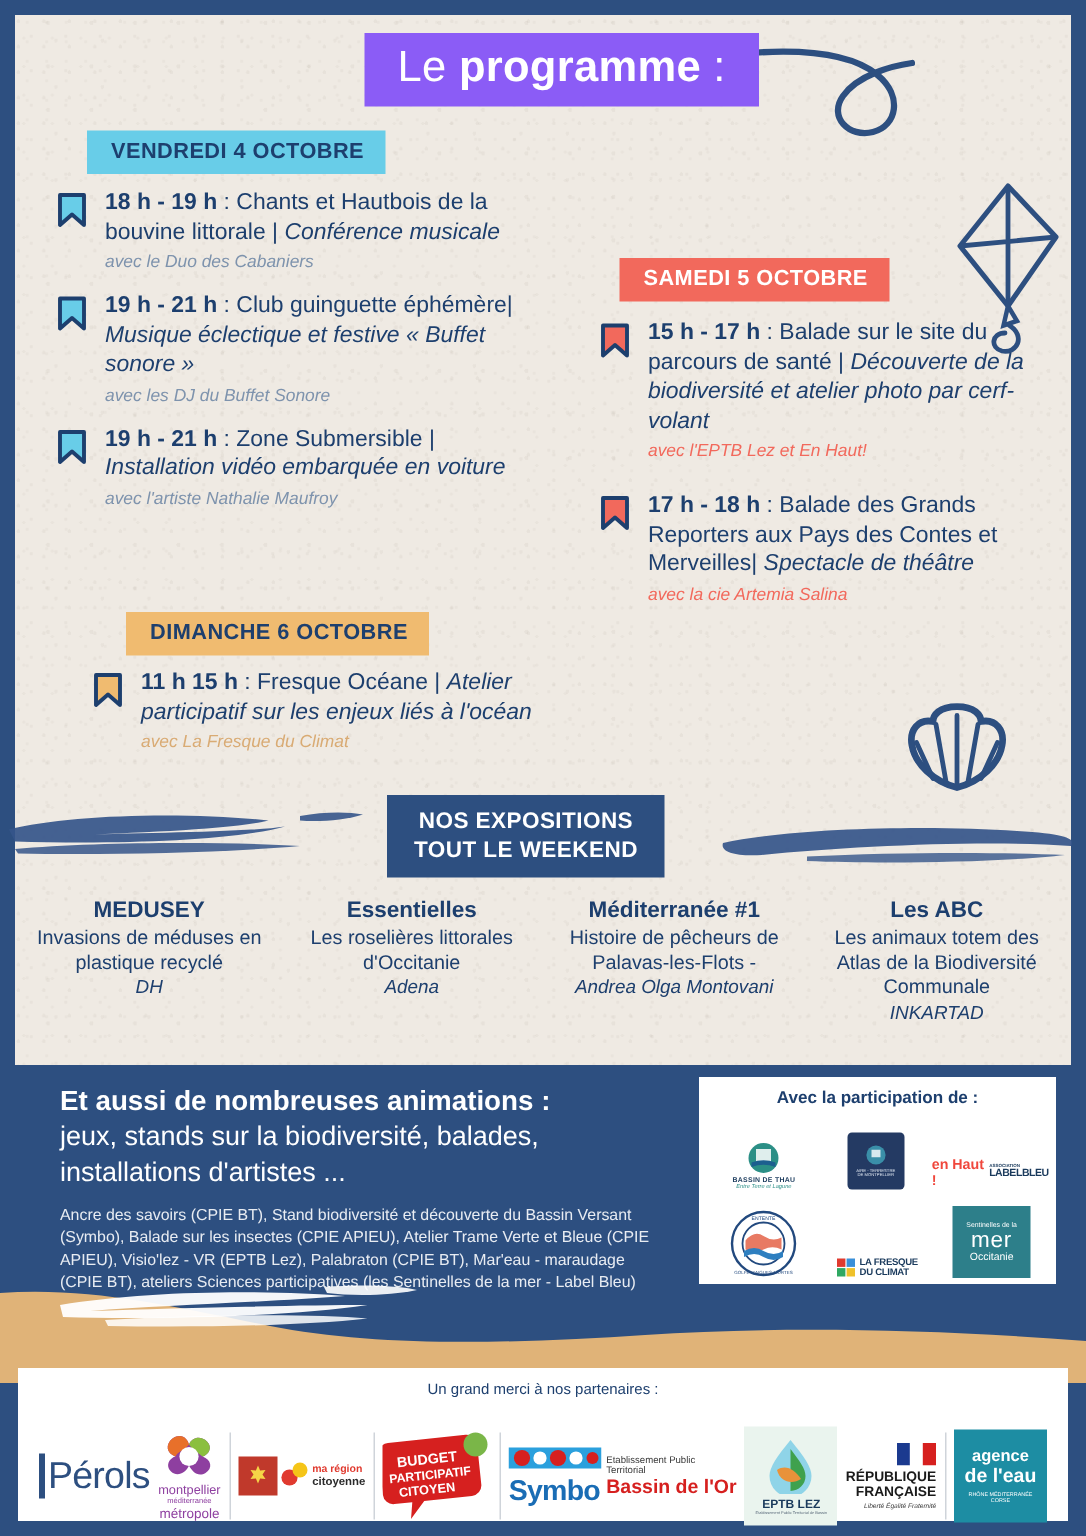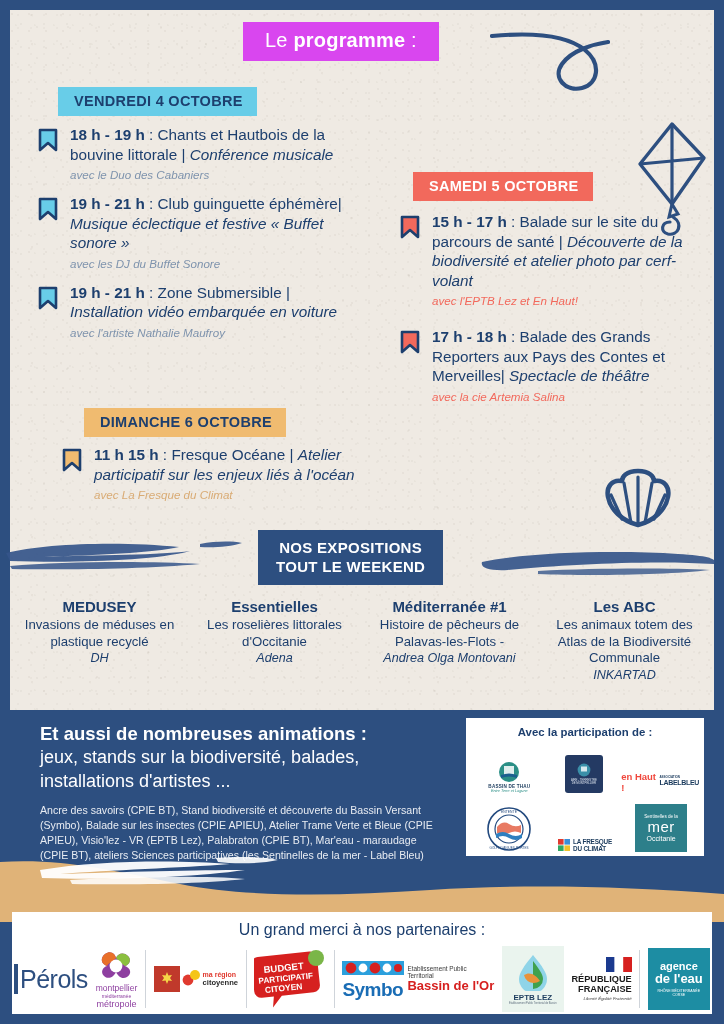--- a/index.html
+++ b/index.html
@@ -35,24 +35,24 @@
       radial-gradient(circle at 88% 55%, rgba(160,150,135,.09) 0 1.2px, transparent 1.3px),
       radial-gradient(circle at 62% 37%, rgba(160,150,135,.07) 0 1.0px, transparent 1.1px);
     background-size: 17px 17px, 23px 23px, 29px 29px, 19px 19px, 31px 31px, 13px 13px;
     pointer-events: none;
   }
 
   
   .title-band {
     position: absolute;
     left: 243px; top: 22px;
-    background: #d946ef;
+    background: #8b5cf6;
     color: #ffffff;
     padding: 7px 22px 9px 22px;
-    font-size: 20px;
+    font-size: 29px;
     letter-spacing: .2px;
     white-space: nowrap;
     z-index: 5;
   }
   .title-band .bold { font-weight: bold; }
 
   .title-squiggle {
     position: absolute;
     left: 490px; top: 18px;
     width: 120px; height: 75px;
@@ -185,29 +185,29 @@
   .partners {
     position: absolute;
     left: 12px; top: 912px;
     width: 700px; height: 102px;
     background: #ffffff;
     z-index: 4;
     padding-top: 9px;
   }
   .partners-title {
     text-align: center;
-    font-size: 16px;
+    font-size: 10px;
     color: #1d3f6e;
-    margin-bottom: 4px;
+    margin-bottom: 16px;
   }
   .partners-row {
     display: flex;
     align-items: center;
     justify-content: space-between;
-    padding: 0 2px;
+    padding: 0 14px;
     height: 72px;
   }
   .partner { display: flex; align-items: center; justify-content: center; }
   .vdiv { width: 1px; height: 58px; background: #cfd4da; }
 </style>
 </head>
 <body>
 
 <div id="poster">
 

